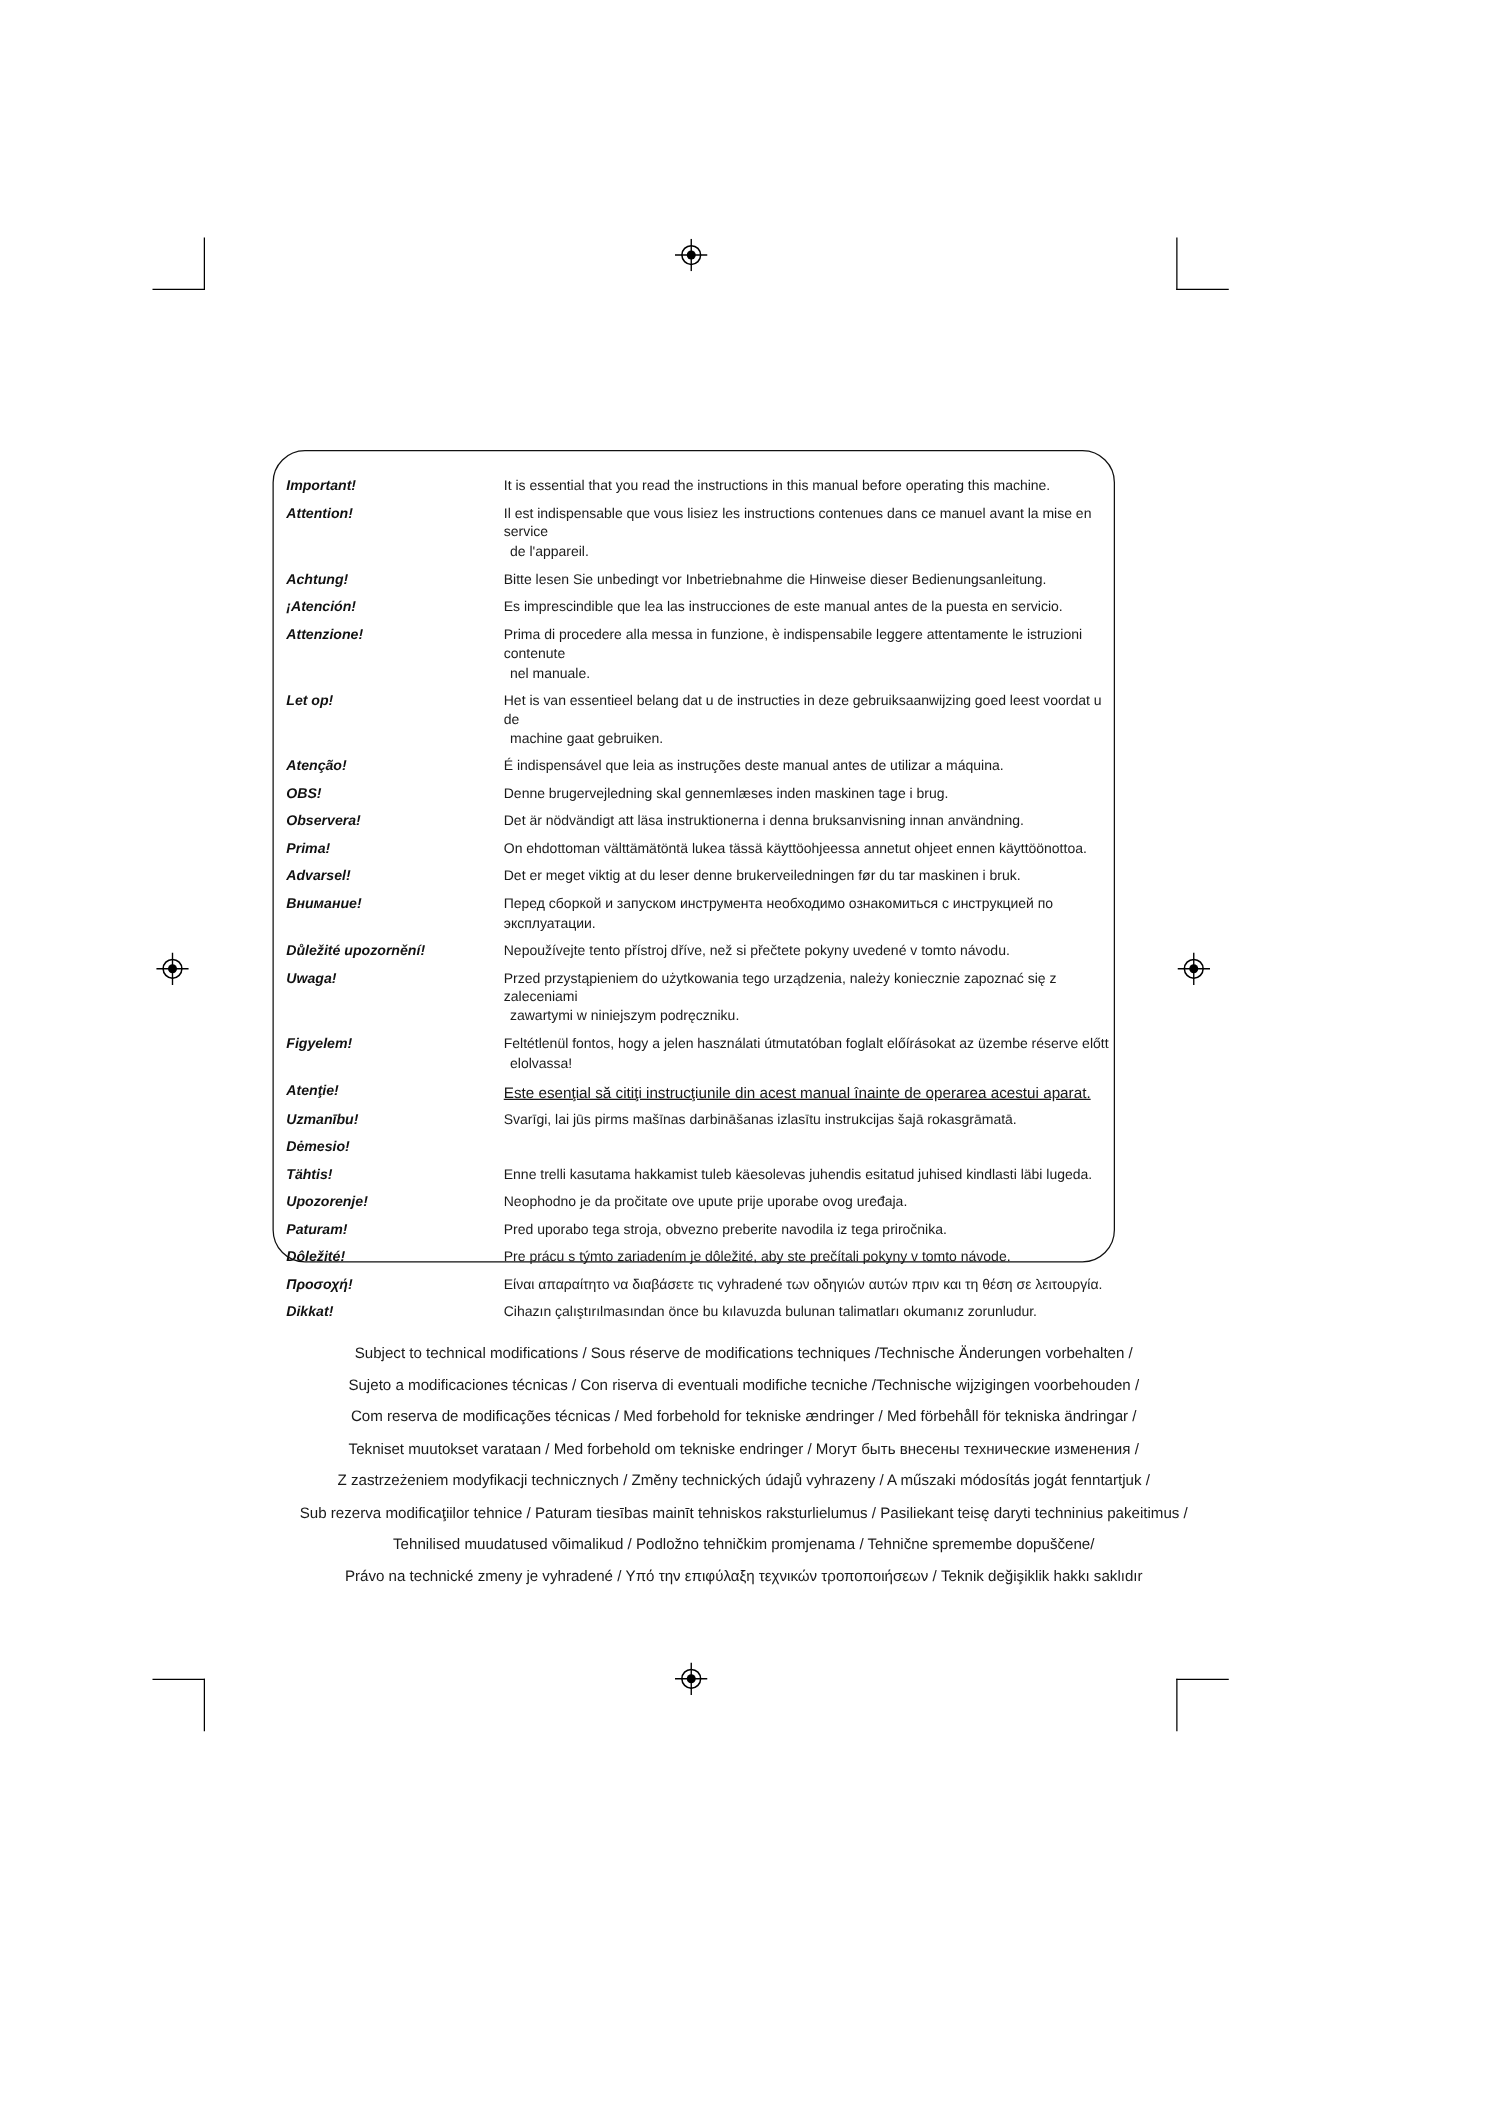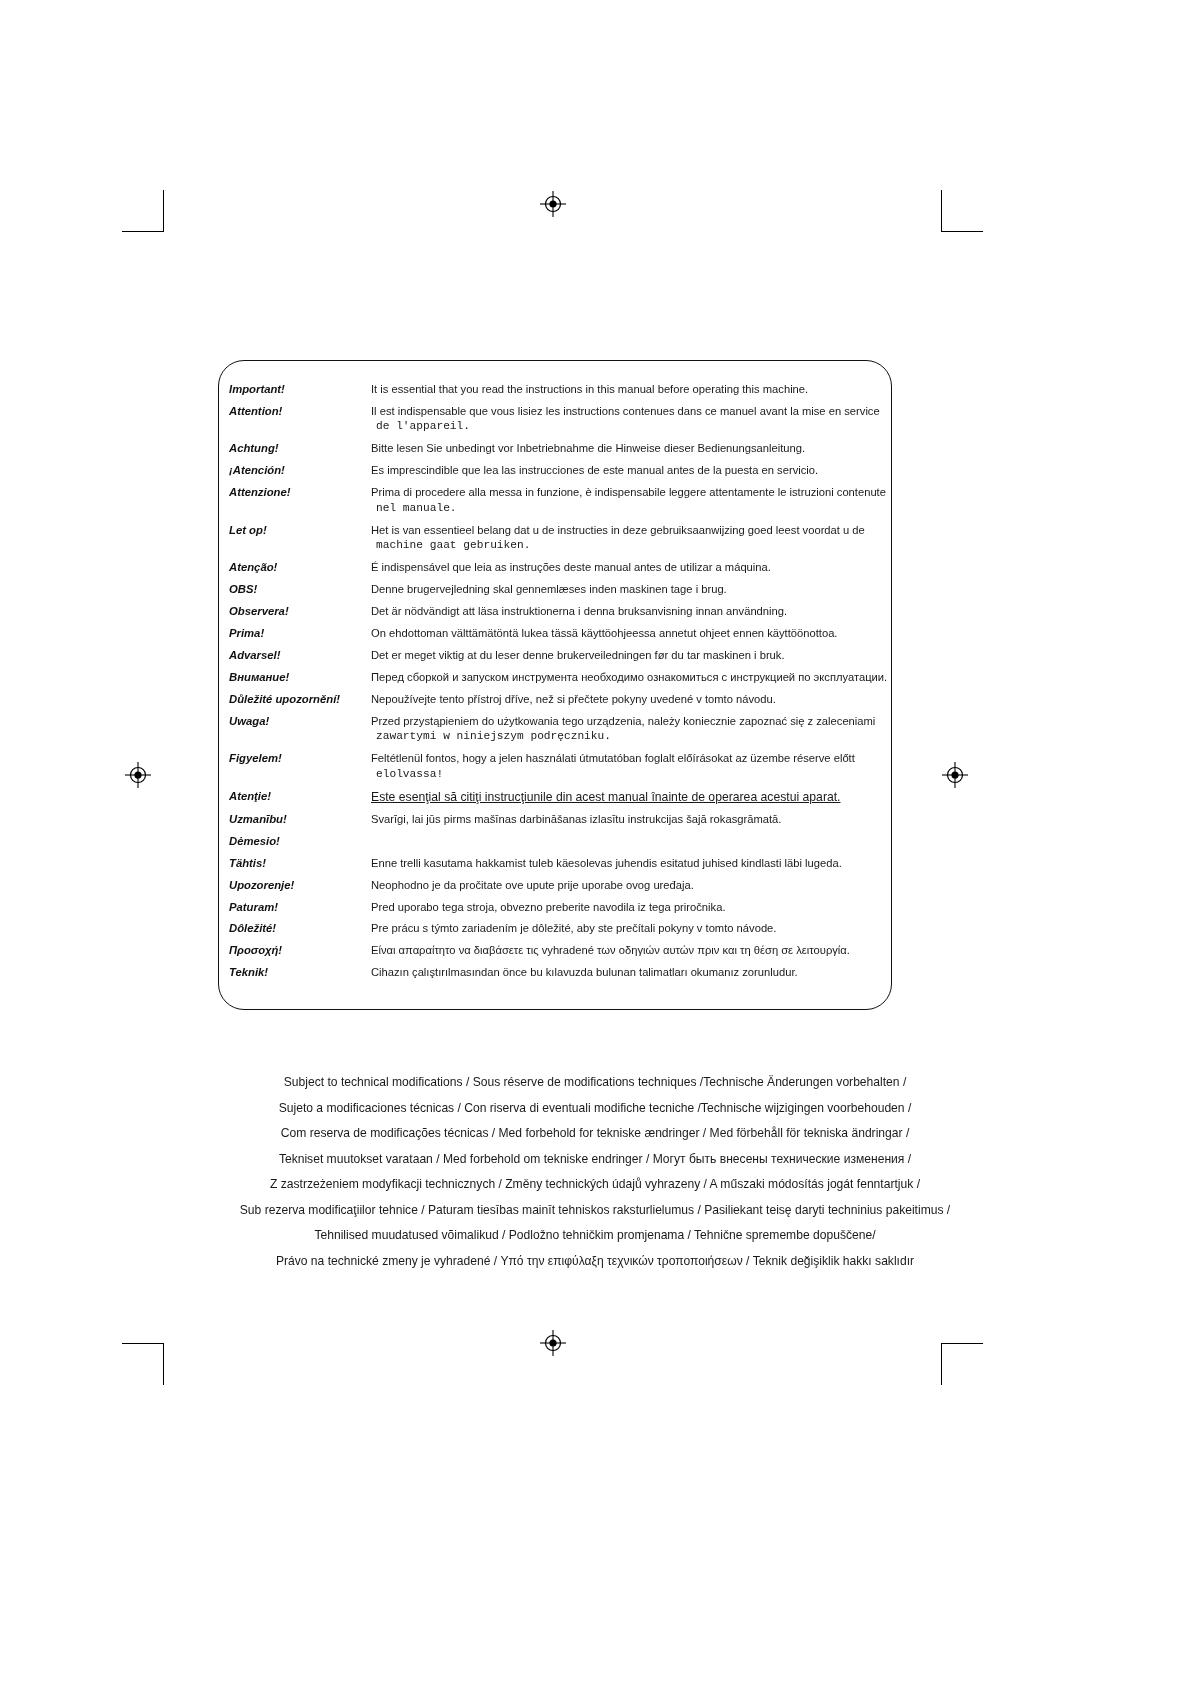--- a/index.html
+++ b/index.html
@@ -48,20 +48,21 @@
     position: absolute;
     left: 229px;
     top: 382px;
     width: 660px;
   }
 
   .notice-row {
     display: flex;
     align-items: flex-start;
     margin-bottom: 6.5px;
+    gap: 32px;
   }
 
   .lang-label {
     flex: 0 0 142px;
     font-size: 11.3px;
     font-weight: bold;
     font-style: italic;
     line-height: 1.35;
     color: #111;
     white-space: nowrap;
@@ -69,21 +70,20 @@
 
   .lang-text {
     flex: 1 1 auto;
     font-size: 11.2px;
     line-height: 1.38;
     color: #1a1a1a;
   }
   .lang-text .cont {
     display: block;
     padding-left: 5px;
-    font-family: Liberation Mono, monospace;
   }
   .lang-text.big { font-size: 12.2px; text-decoration: underline; }
 
   
   .footer-block {
     position: absolute;
     left: 0;
     top: 1070px;
     width: 1190px;
     text-align: center;
@@ -262,21 +262,21 @@
     <div class="lang-label">Dôležité!</div>
     <div class="lang-text"><span>Pre prácu s týmto zariadením je dôležité, aby ste    prečítali pokyny v tomto návode.</span></div>
   </div>
 
   <div class="notice-row">
     <div class="lang-label">Προσοχή!</div>
     <div class="lang-text"><span>Είναι απαραίτητο να διαβάσετε τις vyhradené των οδηγιών αυτών πριν και τη θέση σε λειτουργία.</span></div>
   </div>
 
   <div class="notice-row">
-    <div class="lang-label">Teknik!</div>
+    <div class="lang-label">Dikkat!</div>
     <div class="lang-text"><span>Cihazın çalıştırılmasından önce bu kılavuzda bulunan talimatları okumanız zorunludur.</span></div>
   </div>
 
 </div>
 
 <div class="footer-block">
   <div class="footer-line">Subject to technical modifications / Sous réserve de modifications techniques /Technische Änderungen vorbehalten /</div>
   <div class="footer-line">Sujeto a modificaciones técnicas / Con riserva di eventuali modifiche tecniche /Technische wijzigingen voorbehouden /</div>
   <div class="footer-line">Com reserva de modificações técnicas / Med forbehold for tekniske ændringer / Med förbehåll för tekniska ändringar /</div>
   <div class="footer-line">Tekniset muutokset varataan / Med forbehold om tekniske endringer / Могут быть внесены технические изменения /</div>

